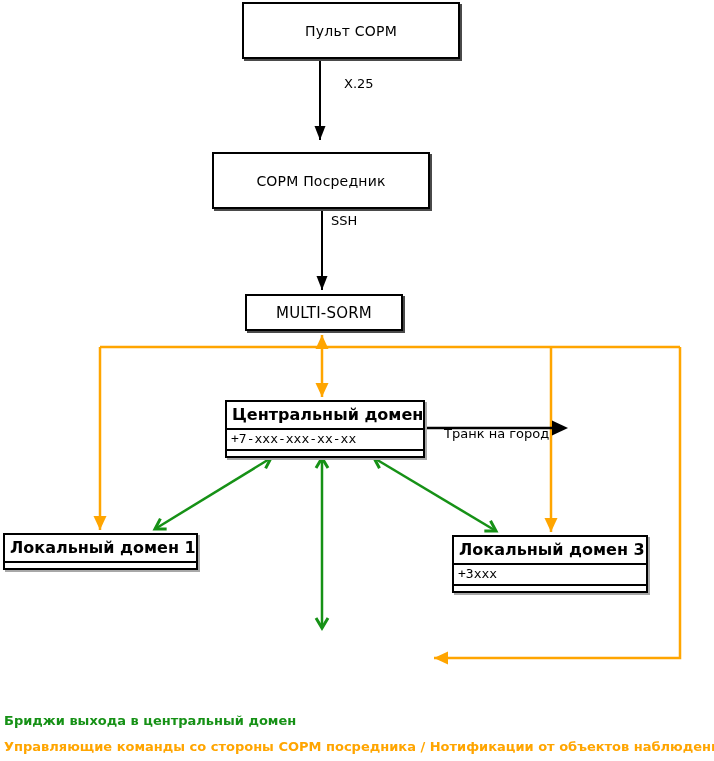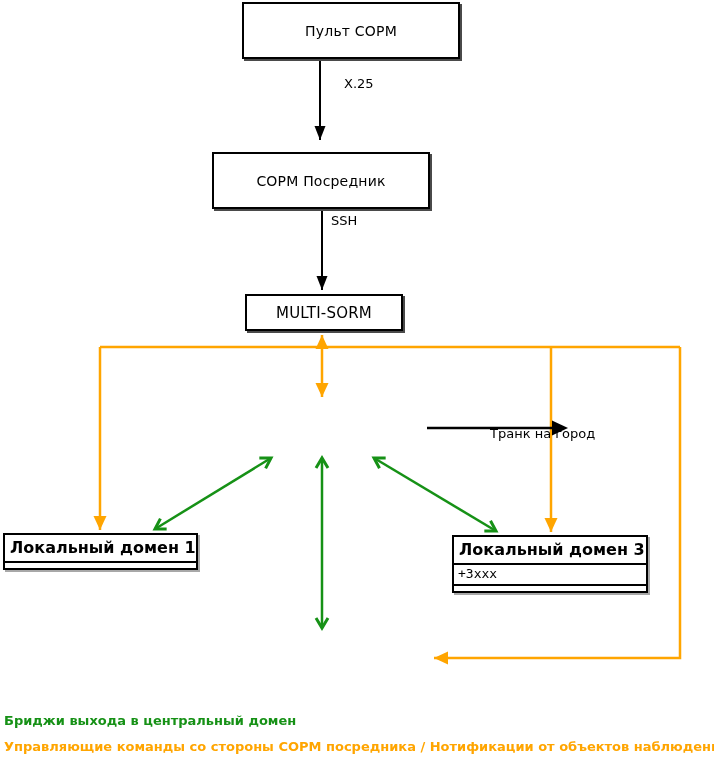--- a/index.html
+++ b/index.html
@@ -80,22 +80,27 @@
   <div class="node simple-node" style="left:212px;top:152px;width:214px;height:53px;">
     <span>СОРМ Посредник</span>
   </div>
 
   <div class="node simple-node" style="left:245px;top:294px;width:154px;height:33px;font-size:15px;">
     <span>MULTI-SORM</span>
   </div>
 
   <div class="edge-label" style="left:344px;top:76px;">X.25</div>
   <div class="edge-label" style="left:331px;top:213px;">SSH</div>
-  <div class="edge-label" style="left:444px;top:426px;margin-left:46px;">Транк на город</div>
+  <div class="edge-label" style="left:444px;top:426px;">Транк на город</div>
 
+  <div class="node domain-box" style="left:225px;top:400px;width:196px;">
+    <div class="domain-title">Центральный домен</div>
+    <div class="domain-number">+7-xxx-xxx-xx-xx</div>
+    <div class="domain-empty"></div>
+  </div>
 
   <div class="node domain-box" style="left:3px;top:533px;width:191px;">
     <div class="domain-title">Локальный домен 1</div>
     <div class="domain-empty"></div>
   </div>
 
   <div class="node domain-box" style="left:452px;top:535px;width:192px;">
     <div class="domain-title">Локальный домен 3</div>
     <div class="domain-number">+3xxx</div>
     <div class="domain-empty"></div>

